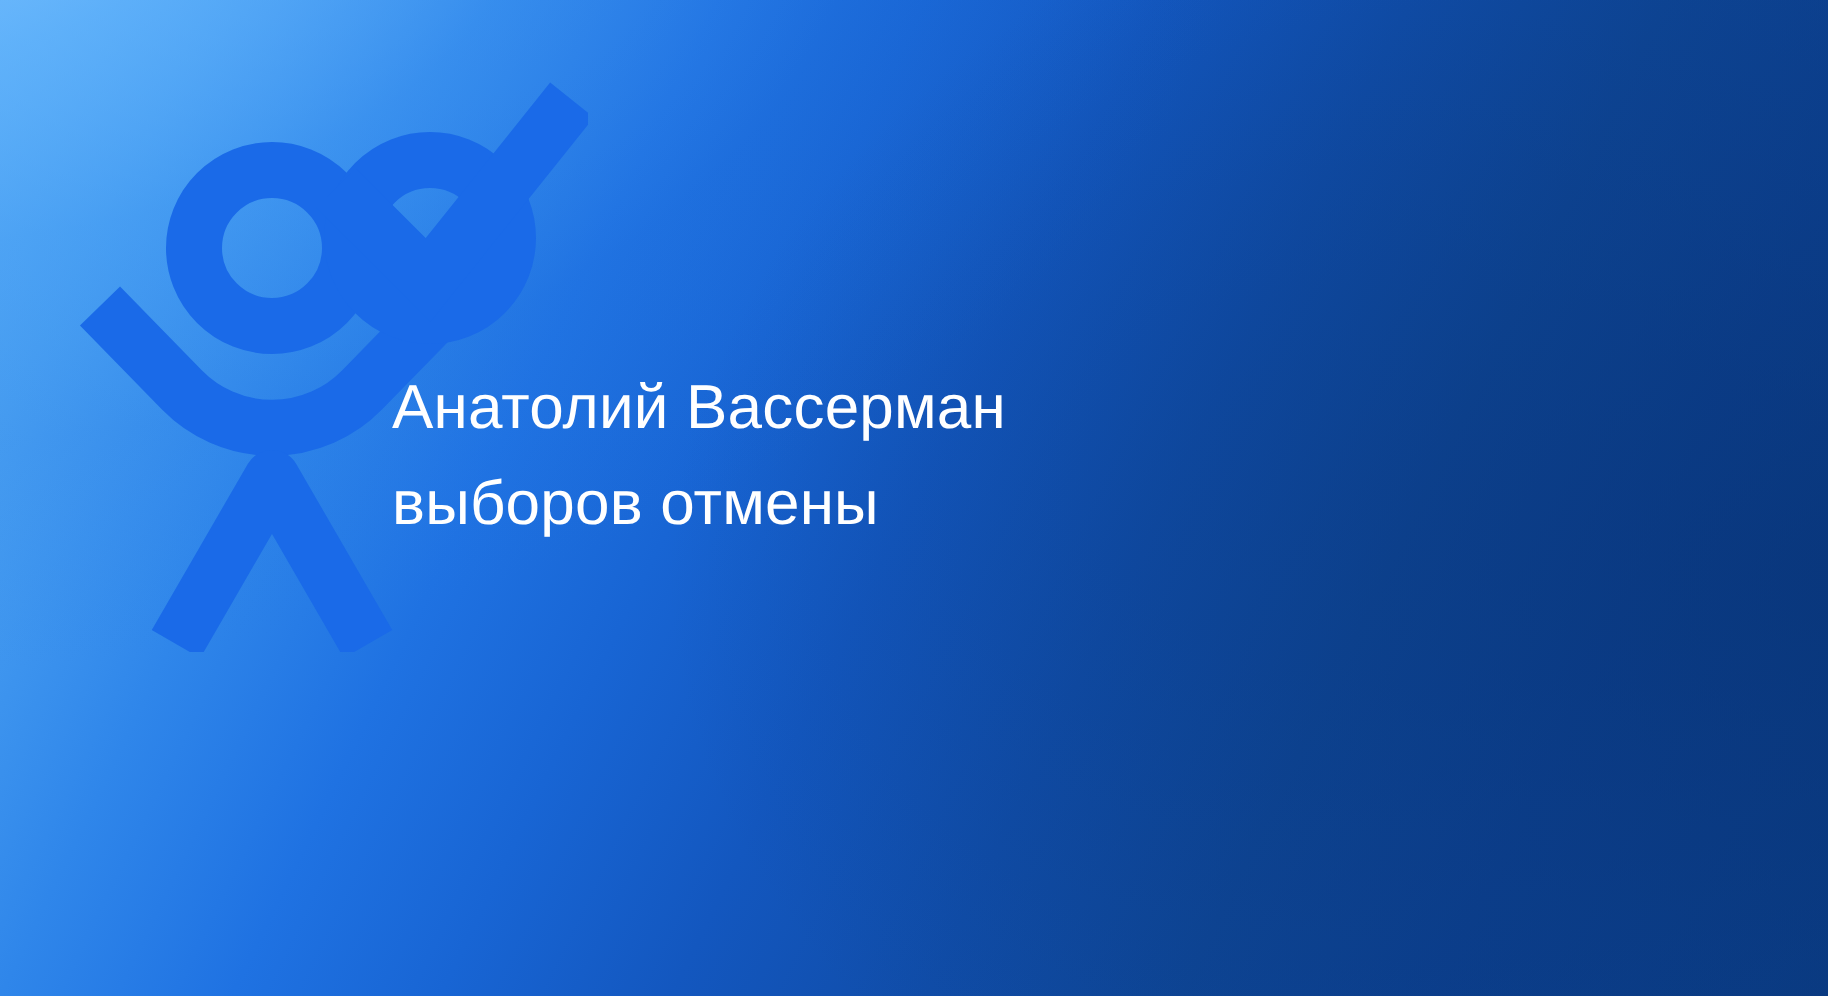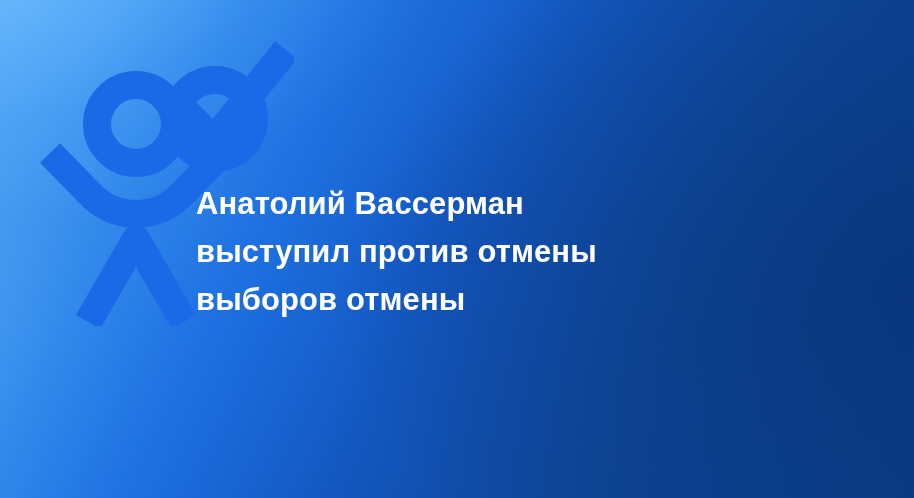--- a/index.html
+++ b/index.html
@@ -64,21 +64,21 @@
   .logo svg { display: block; width: 100%; height: 100%; }
 
   
   .headline {
     position: absolute;
     left: 196px;
     top: 180px;
     width: 520px;
     color: #ffffff;
     font-size: 31px;
-    font-weight: 700;
+    font-weight: 400;
     line-height: 48px;
     letter-spacing: 0.1px;
     white-space: nowrap;
   }
   .headline .line { display: block; }
 </style>
 </head>
 <body>
 
 <div id="stage">
@@ -99,17 +99,16 @@
 
         <circle cx="177" cy="83" r="39" stroke-width="28"></circle>
 
         <path d="M 130 58 L 176 104 L 248 14" stroke-width="28" stroke-linejoin="miter" stroke-linecap="butt"></path>
       </g>
     </svg>
   </div>
 
   <div class="headline">
     <span class="line">Анатолий Вассерман</span>
-    <span class="line">выступил против отмены</span>
     <span class="line">выборов отмены</span>
   </div>
 
 </div>
 
 </body></html>

